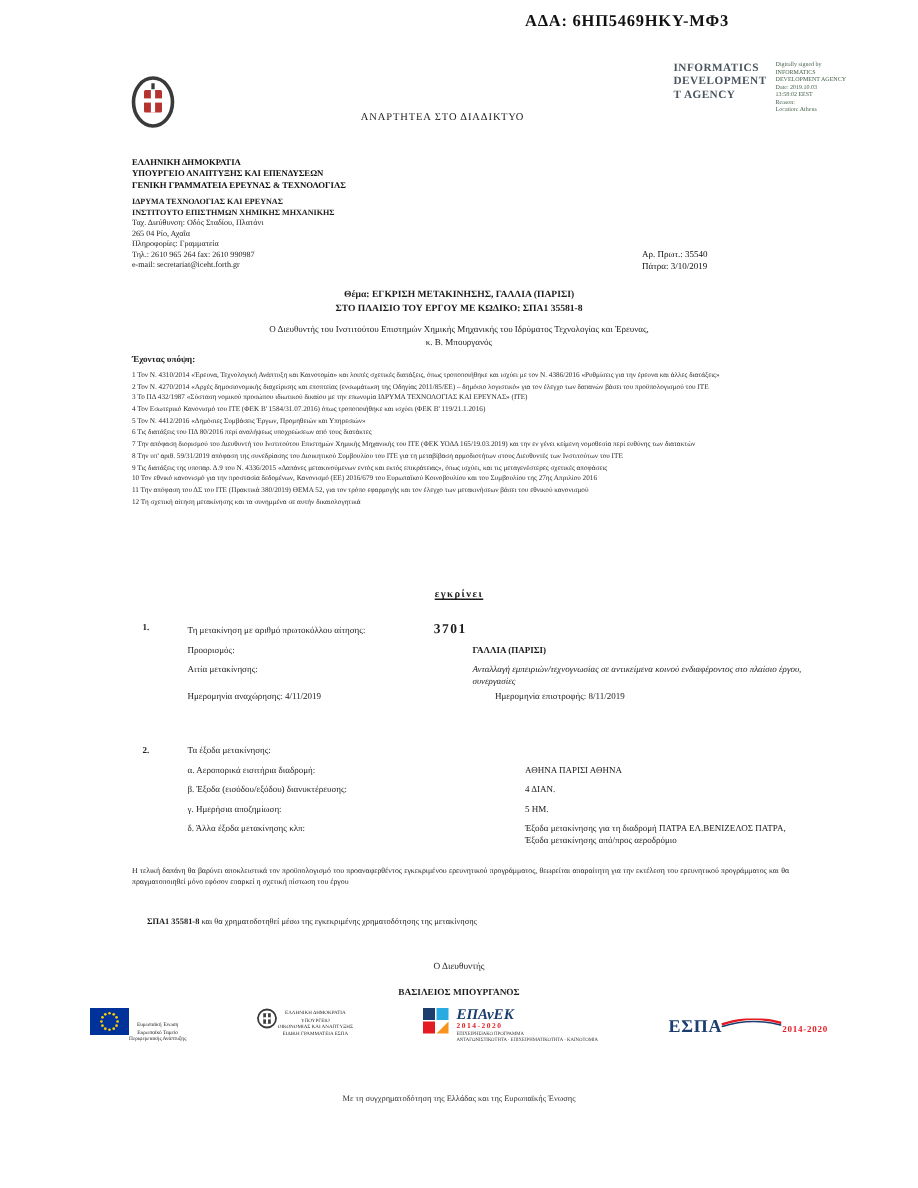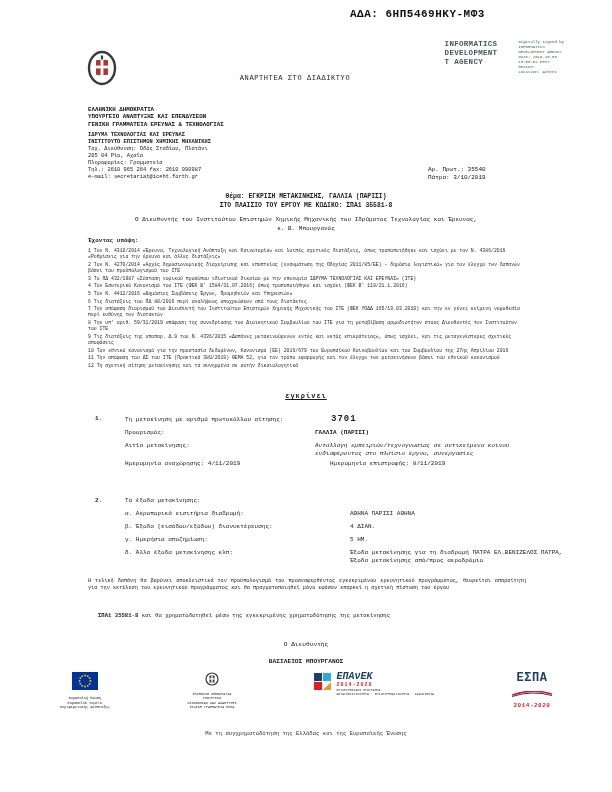--- a/index.html
+++ b/index.html
@@ -1,26 +1,26 @@
 <!DOCTYPE html>
 <html><head>
 <meta charset="utf-8">
 <style>
   html,body{margin:0;padding:0;background:#e8e8e8;}
   .page{
     position:relative;width:612px;height:792px;margin:0 auto;background:#ffffff;
-    font-family:Liberation Mono, monospace;color:#1c1c1c;overflow:hidden;
+    font-family:Liberation Serif, serif;color:#1c1c1c;overflow:hidden;
   }
   .abs{position:absolute;}
   .b{font-weight:bold;}
   .i{font-style:italic;}
   .ctr{text-align:center;}
   
   .ada{left:350px;top:8px;font-size:11px;font-weight:bold;letter-spacing:.5px;color:#111;}
-  .stamp{right:48px;top:40px;display:flex;gap:21px;align-items:flex-start;}
+  .stamp{right:48px;top:40px;display:flex;gap:6px;align-items:flex-start;}
   .stamp-agency{font-size:7.5px;font-weight:bold;color:#4a5560;line-height:9px;letter-spacing:.3px;}
   .stamp-sig{font-size:4px;color:#44614a;line-height:5px;}
   .emblem{left:86px;top:50px;}
   .posted{left:180px;top:74px;width:230px;font-size:7px;letter-spacing:.6px;color:#222;text-align:center;}
   .gov{left:88px;top:106px;font-size:5.8px;font-weight:bold;line-height:7.4px;color:#111;}
   .org{left:88px;top:132px;font-size:5.4px;line-height:7px;color:#222;}
   .org .name{font-weight:bold;}
   .meta{left:428px;top:166px;font-size:6px;line-height:8px;color:#111;}
   
   .subject{left:86px;top:192px;width:440px;font-size:6.4px;font-weight:bold;line-height:9px;}
@@ -42,21 +42,21 @@
   .dec2 .row .val{left:225px;}
   .val2{position:absolute;left:225px;top:8px;white-space:nowrap;}
   
   .closing{left:88px;top:578px;width:438px;font-size:5.2px;line-height:7px;text-align:justify;color:#222;}
   .code-line{left:98px;top:612px;width:420px;font-size:5.6px;}
   .code-line .code{font-weight:bold;}
   .sig{left:86px;top:640px;width:440px;text-align:center;font-size:6.2px;line-height:9px;}
   .sig .nm{font-weight:bold;margin-top:8px;}
   
   .logos{left:60px;top:672px;width:492px;display:flex;align-items:flex-start;justify-content:space-between;}
-  .logo-blk{display:flex;flex-direction:column;align-items:center;}
+  .logo-blk{display:flex;flex-direction:row;align-items:flex-end;}
   .eu-lines{font-size:3.6px;line-height:4.6px;text-align:center;color:#222;margin-top:1px;}
   .min-lines{font-size:3.4px;line-height:4.4px;text-align:center;color:#222;margin-top:1px;}
   .epanek{flex-direction:row;gap:4px;align-items:center;}
   .epanek-txt{display:flex;flex-direction:column;}
   .epanek-name{font-size:10px;font-weight:bold;color:#1b3e6f;font-style:italic;line-height:10px;}
   .epanek-years{font-size:5px;color:#e31b23;font-weight:bold;letter-spacing:1px;}
   .epanek-sub{font-size:3.2px;color:#333;line-height:4.2px;}
   .espa-name{font-size:12px;font-weight:bold;color:#1b3e6f;line-height:12px;letter-spacing:.5px;}
   .espa-years{font-size:6px;font-weight:bold;color:#e31b23;letter-spacing:.5px;}
   .cofinance{left:60px;top:730px;width:492px;text-align:center;font-size:5.6px;color:#333;}

